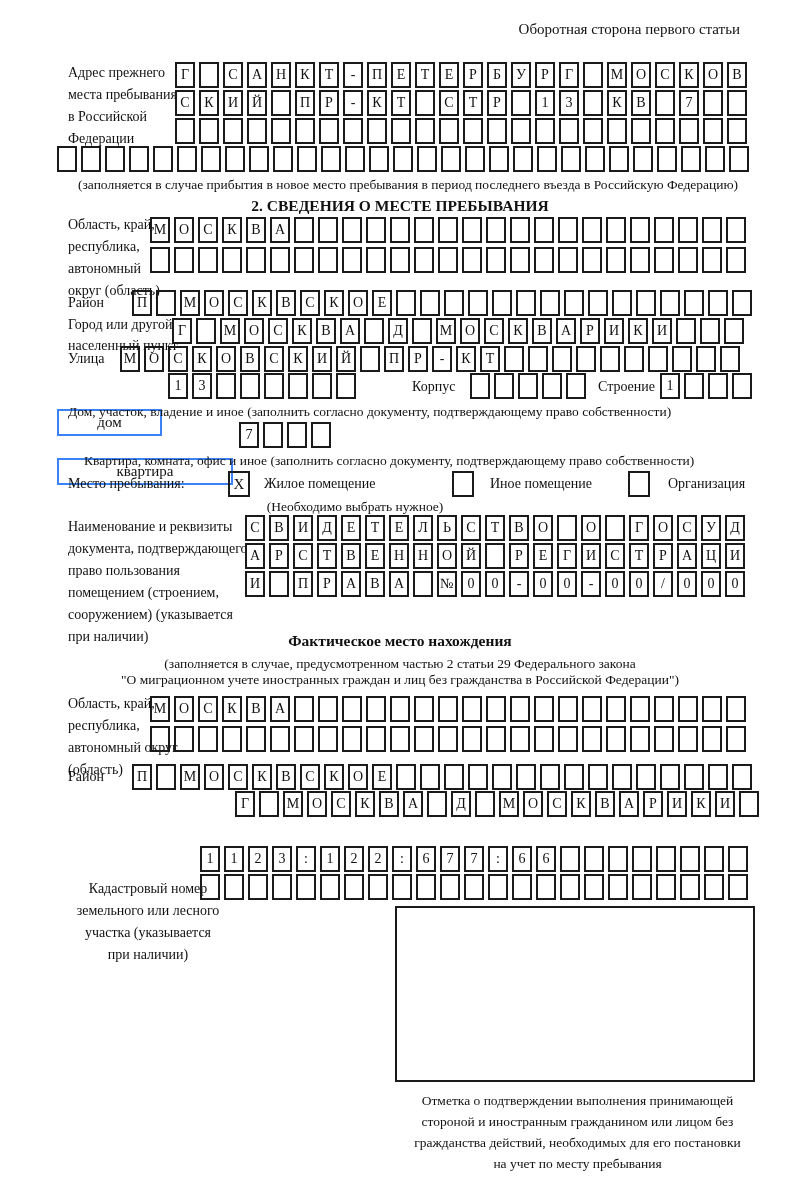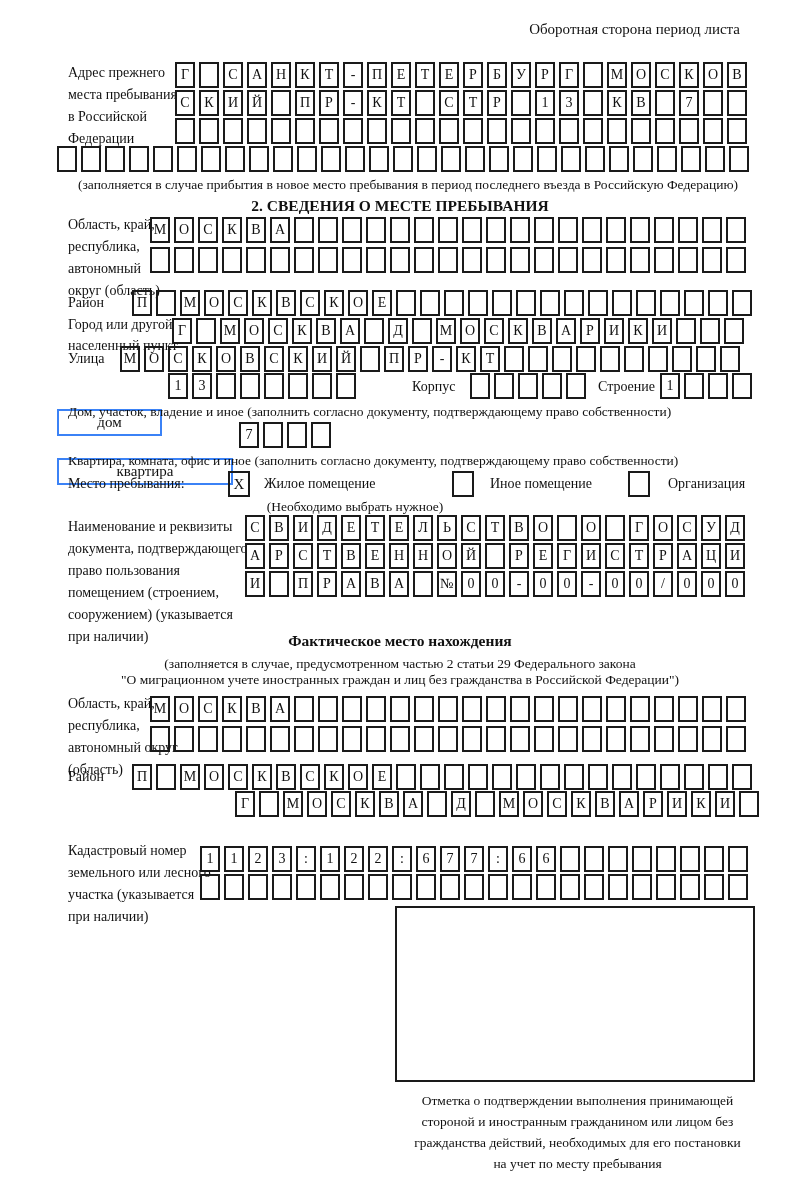--- a/index.html
+++ b/index.html
@@ -27,21 +27,21 @@
     display:flex; align-items:center; justify-content:center; font-size:15px;margin-top:36px;
   }
   .stamp { box-sizing:border-box; border:2px solid #1a1a1a; background:#fff; }
   .corner { font-size:15px; }
 </style>
 </head>
 <body>
 
 <div id="page">
 
-  <div class="abs corner" style="top:21px; right:60px;">Оборотная сторона период листа</div>
+  <div class="abs corner" style="top:21px; right:60px;">Оборотная сторона первого статьи</div>
 
   <div class="abs lbl" style="left:68px; top:62px; width:120px;">Адрес прежнего
 места пребывания
 в Российской
 Федерации</div>
   <div class="abs cellrow" style="left:175px; top:62px;">
       <span class="cell">Г</span>
       <span class="cell"></span>
       <span class="cell">С</span>
       <span class="cell">А</span>
@@ -333,21 +333,21 @@
 
   <div class="abs wbox" style="left:57px; top:422px; width:176px;">
     <span>квартира</span>
   </div>
   <div class="abs cellrow" style="left:239px; top:422px;">
       <span class="cell">7</span>
       <span class="cell"></span>
       <span class="cell"></span>
       <span class="cell"></span>
     </div>
-  <div class="abs lbl-sm" style="left:68px; top:452px;">Квартира, комната, офис и иное (заполнить согласно документу, подтверждающему право собственности)</div>
+  <div class="abs lbl-sm" style="left:84px; top:452px;">Квартира, комната, офис и иное (заполнить согласно документу, подтверждающему право собственности)</div>
 
   <div class="abs lbl" style="left:68px; top:473px;">Место пребывания:</div>
   <span class="abs chk" style="left:228px; top:471px;">X</span>
   <div class="abs lbl" style="left:264px; top:473px;">Жилое помещение</div>
   <span class="abs chk" style="left:452px; top:471px;"></span>
   <div class="abs lbl" style="left:490px; top:473px;">Иное помещение</div>
   <span class="abs chk" style="left:628px; top:471px;"></span>
   <div class="abs lbl" style="left:668px; top:473px;">Организация</div>
   <div class="abs lbl-sm" style="left:200px; top:498px; width:310px; text-align:center;">(Необходимо выбрать нужное)</div>
 
@@ -538,21 +538,21 @@
       <span class="cell">К</span>
       <span class="cell">В</span>
       <span class="cell">А</span>
       <span class="cell">Р</span>
       <span class="cell">И</span>
       <span class="cell">К</span>
       <span class="cell">И</span>
       <span class="cell"></span>
     </div>
 
-  <div class="abs lbl" style="left:68px; top:840px; width:160px;">Кадастровый номер
+  <div class="abs lbl" style="left:68px; top:878px; width:160px;text-align:center;">Кадастровый номер
 земельного или лесного
 участка (указывается
 при наличии)</div>
   <div class="abs cellrow" style="left:200px; top:846px;">
       <span class="cell">1</span>
       <span class="cell">1</span>
       <span class="cell">2</span>
       <span class="cell">3</span>
       <span class="cell">:</span>
       <span class="cell">1</span>

